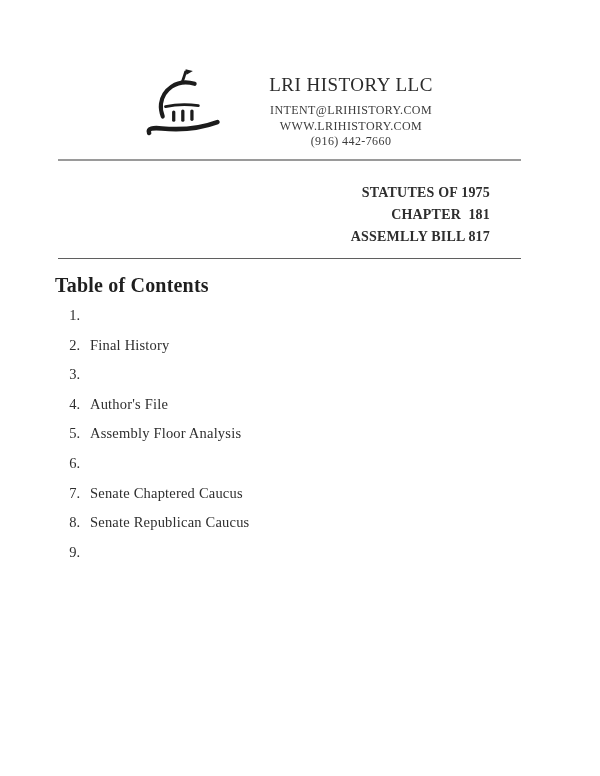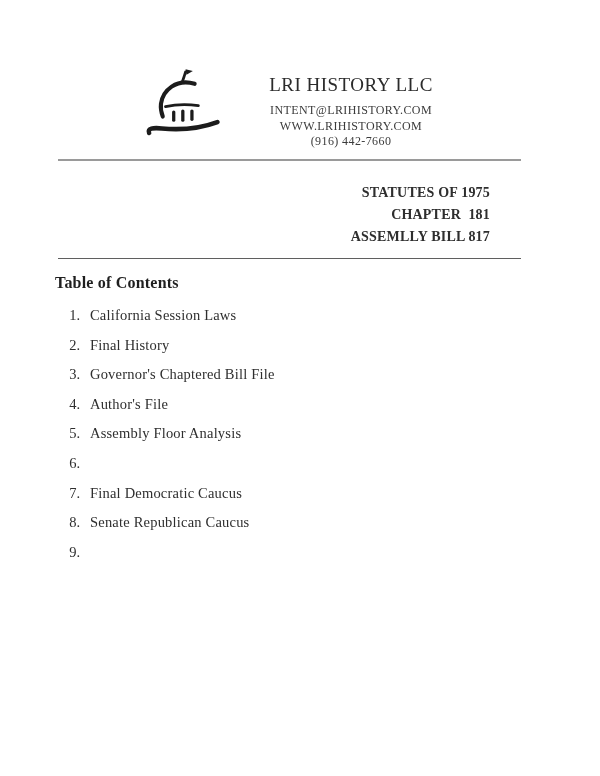--- a/index.html
+++ b/index.html
@@ -61,21 +61,21 @@
     color: #2e2e2e;
     letter-spacing: 0.2px;
   }
   .case-line { line-height: 22px; white-space: pre; }
 
   
   .toc-heading {
     position: absolute;
     top: 274px; left: 55px;
     font-weight: bold;
-    font-size: 16px;
+    font-size: 20px;
     color: #1f1f1f;
     letter-spacing: 0.2px;
   }
   .toc-list {
     position: absolute;
     top: 307px; left: 60px;
   }
   .toc-row {
     display: flex;
     align-items: baseline;
@@ -129,44 +129,42 @@
     <div class="case-line">STATUTES OF 1975</div>
     <div class="case-line">CHAPTER  181</div>
     <div class="case-line">ASSEMLLY BILL 817</div>
   </div>
 
   <div class="toc-heading">Table of Contents</div>
 
   <div class="toc-list">
     <div class="toc-row">
       <span class="toc-num">1.</span>
-      <span class="toc-label">California Session Laws</span>
     </div>
     <div class="toc-row">
       <span class="toc-num">2.</span>
       <span class="toc-label">Final History</span>
     </div>
     <div class="toc-row">
       <span class="toc-num">3.</span>
-      <span class="toc-label">Governor's Chaptered Bill File</span>
     </div>
     <div class="toc-row">
       <span class="toc-num">4.</span>
       <span class="toc-label">Author's File</span>
     </div>
     <div class="toc-row">
       <span class="toc-num">5.</span>
       <span class="toc-label">Assembly Floor Analysis</span>
     </div>
     <div class="toc-row">
       <span class="toc-num">6.</span>
     </div>
     <div class="toc-row">
       <span class="toc-num">7.</span>
-      <span class="toc-label">Final Democratic Caucus</span>
+      <span class="toc-label">Senate Chaptered Caucus</span>
     </div>
     <div class="toc-row">
       <span class="toc-num">8.</span>
       <span class="toc-label">Senate Republican Caucus</span>
     </div>
     <div class="toc-row">
       <span class="toc-num">9.</span>
     </div>
   </div>
 

